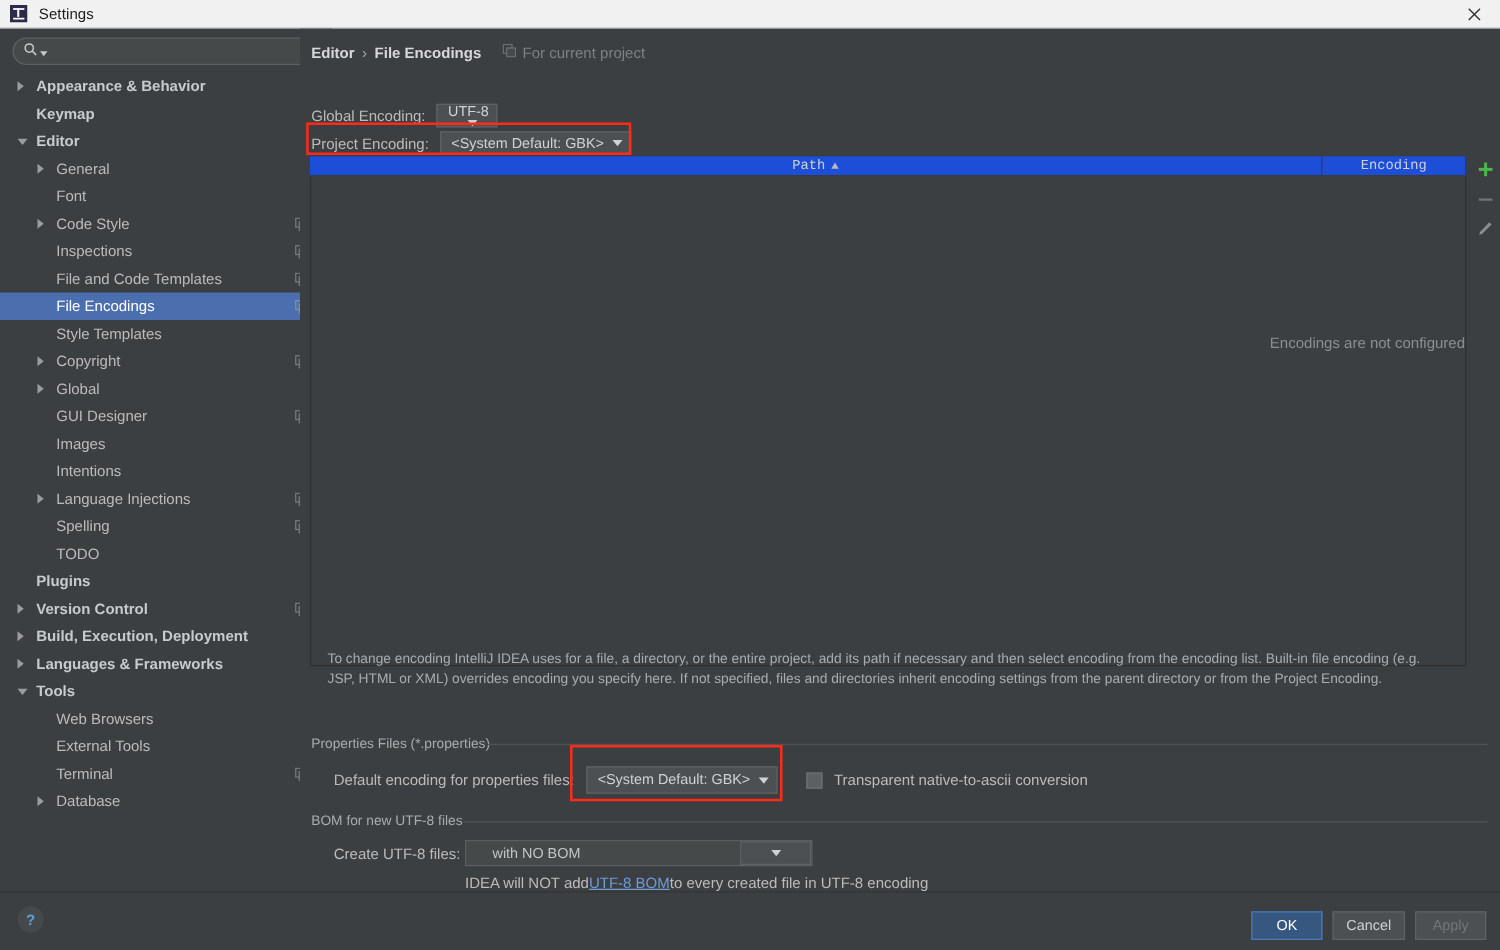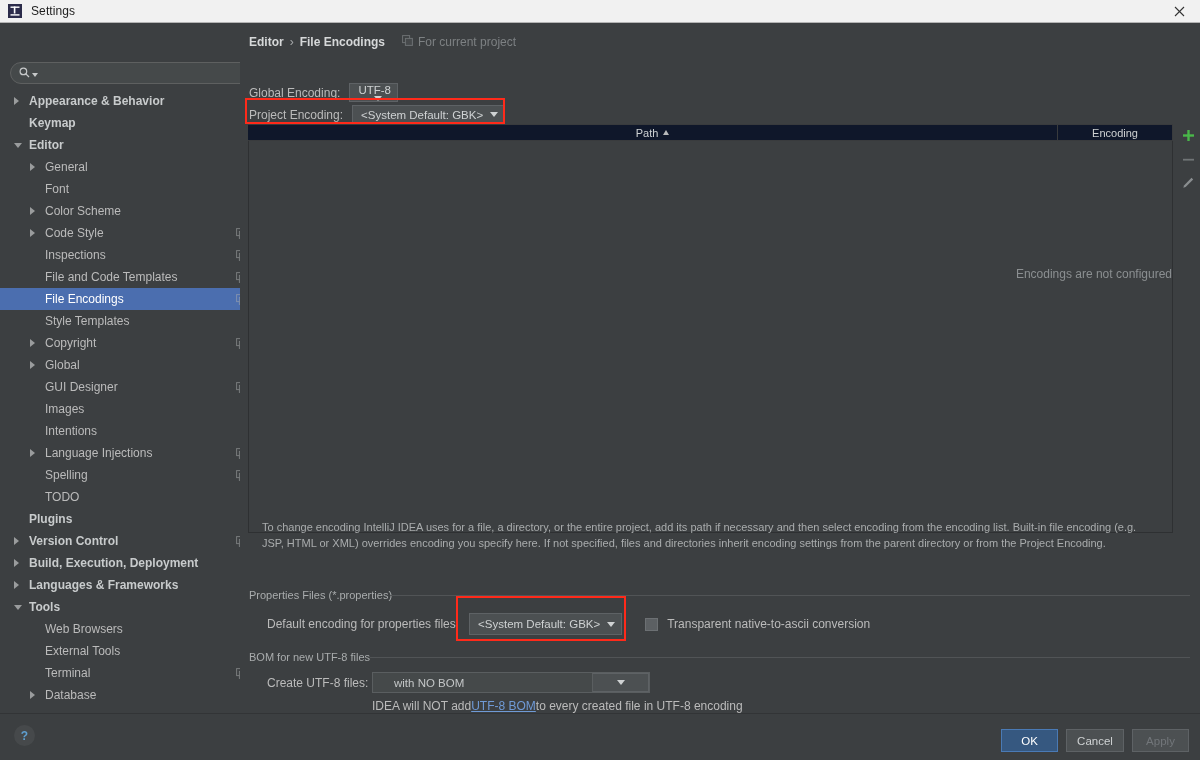--- a/index.html
+++ b/index.html
@@ -27,21 +27,21 @@
   }
   .titlebar-close {
     position: absolute; right: 0; top: 0; width: 42px; height: 22px;
     display: flex; align-items: center; justify-content: center;
     color: #333; font-size: 15px; line-height: 1;
   }
 
   
   .sidebar {
     position: absolute; left: 0; top: 23px; width: 265px; height: 690px;
-    background: #3c3f41; border-right: 1px solid #2b2b2b; margin-top: 32px;
+    background: #3c3f41; border-right: 1px solid #2b2b2b;
   }
   .search-wrap { padding: 7px 10px 6px 10px; }
   .search-box {
     height: 22px; border: 1px solid #5e6060; border-radius: 11px;
     background: #45494a; display: flex; align-items: center; padding-left: 8px;
     position: relative;
   }
   .search-box .mag { color: #c6c8c9; }
   .search-caret {
     width: 0; height: 0; margin-left: 2px; margin-top: 3px;
@@ -119,23 +119,23 @@
   }
 
   .redbox { position: absolute; border: 2px solid #ff2a1a; pointer-events: none; }
 
   
   .table-head {
     position: absolute; left: 8px; top: 101px; width: 925px; height: 17px;
     display: flex;
   }
   .th {
-    background: #0f172a; border: 1px solid #393b3d; border-left: none;
+    background: #1d4ed8; border: 1px solid #393b3d; border-left: none;
     color: #cfd2d3; font-size: 11px;
-    display: flex; align-items: center; justify-content: center;
+    display: flex; align-items: center; justify-content: center; font-family: Liberation Mono, monospace;
   }
   .th.path { width: 810px; }
   .th.enc { width: 115px; }
   .sortcaret {
     width: 0; height: 0; margin-left: 5px;
     border-left: 3.5px solid transparent; border-right: 3.5px solid transparent;
     border-bottom: 5px solid #b8babb;
   }
   .table-body {
     position: absolute; left: 8px; top: 118px; width: 925px; height: 392px;
@@ -256,24 +256,20 @@
       </div>
       <div class="tree-row">
         <span class="arrow" style="left: 30px; top: 7px;"></span>
         <span class="row-label" style="left: 45px;">General</span>
       </div>
       <div class="tree-row">
         <span class="row-label" style="left: 45px;">Font</span>
       </div>
       <div class="tree-row">
         <span class="arrow" style="left: 30px; top: 7px;"></span>
-        <span class="row-label" style="left: 45px;">Color Scheme</span>
-      </div>
-      <div class="tree-row">
-        <span class="arrow" style="left: 30px; top: 7px;"></span>
         <span class="row-label" style="left: 45px;">Code Style</span>
         <span class="badge-icon">
           <svg width="11" height="11" viewBox="0 0 11 11">
             <rect x="0.6" y="0.6" width="7" height="7" fill="none" stroke="currentColor" stroke-width="1"></rect>
             <rect x="3.4" y="3.4" width="7" height="7" fill="none" stroke="currentColor" stroke-width="1"></rect>
           </svg>
         </span>
       </div>
       <div class="tree-row">
         <span class="row-label" style="left: 45px;">Inspections</span>

